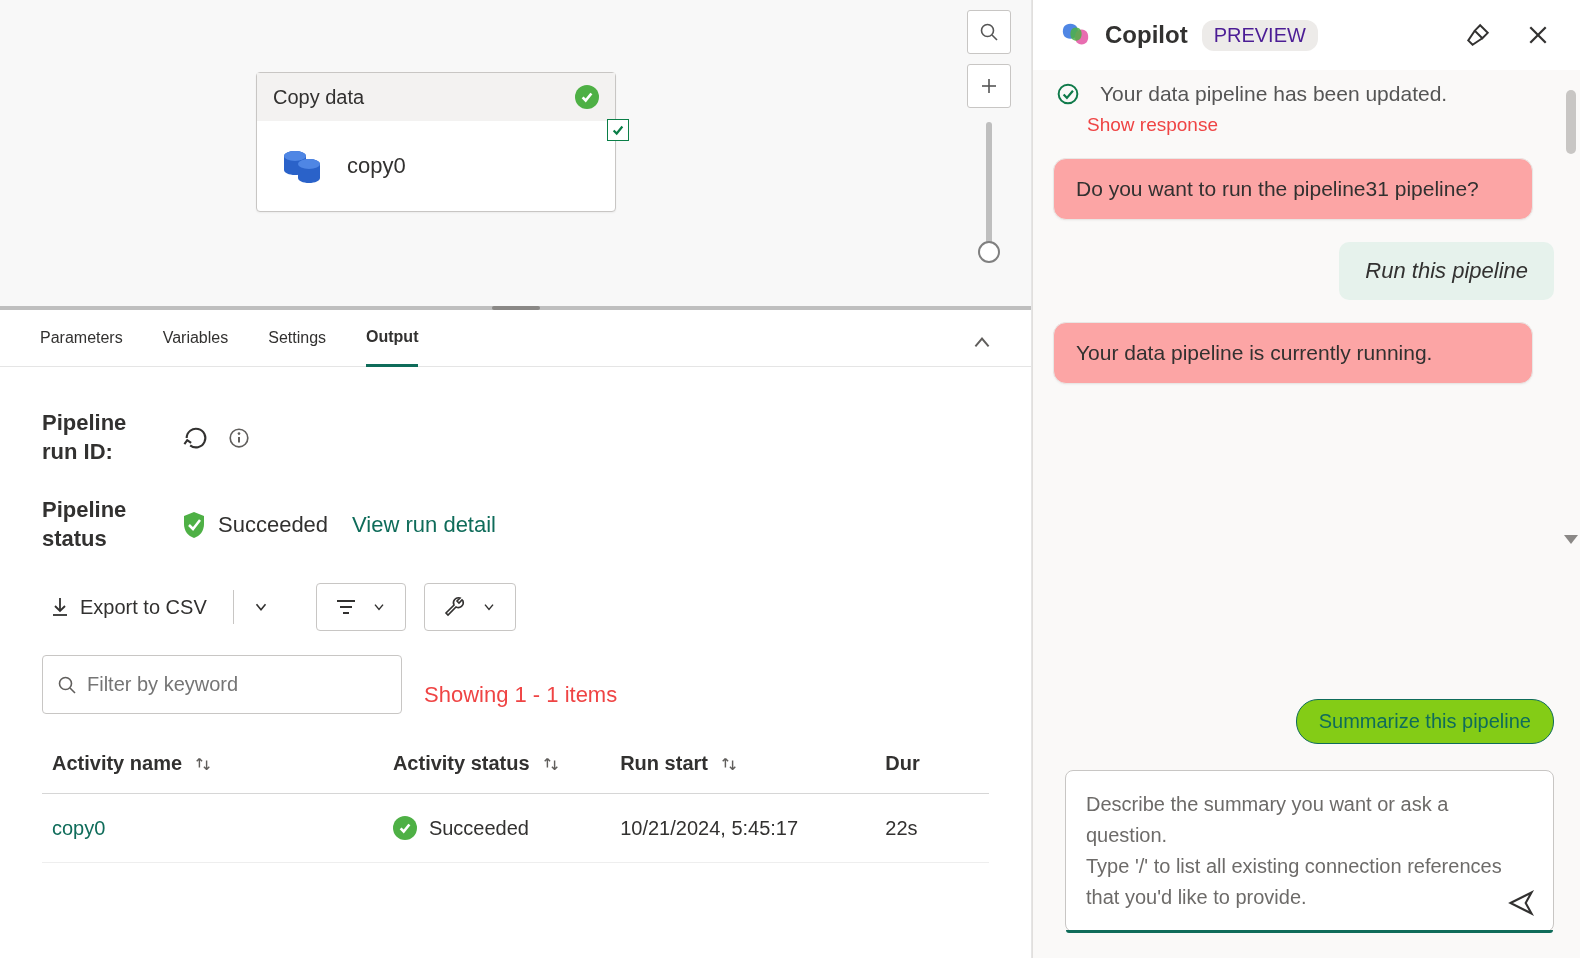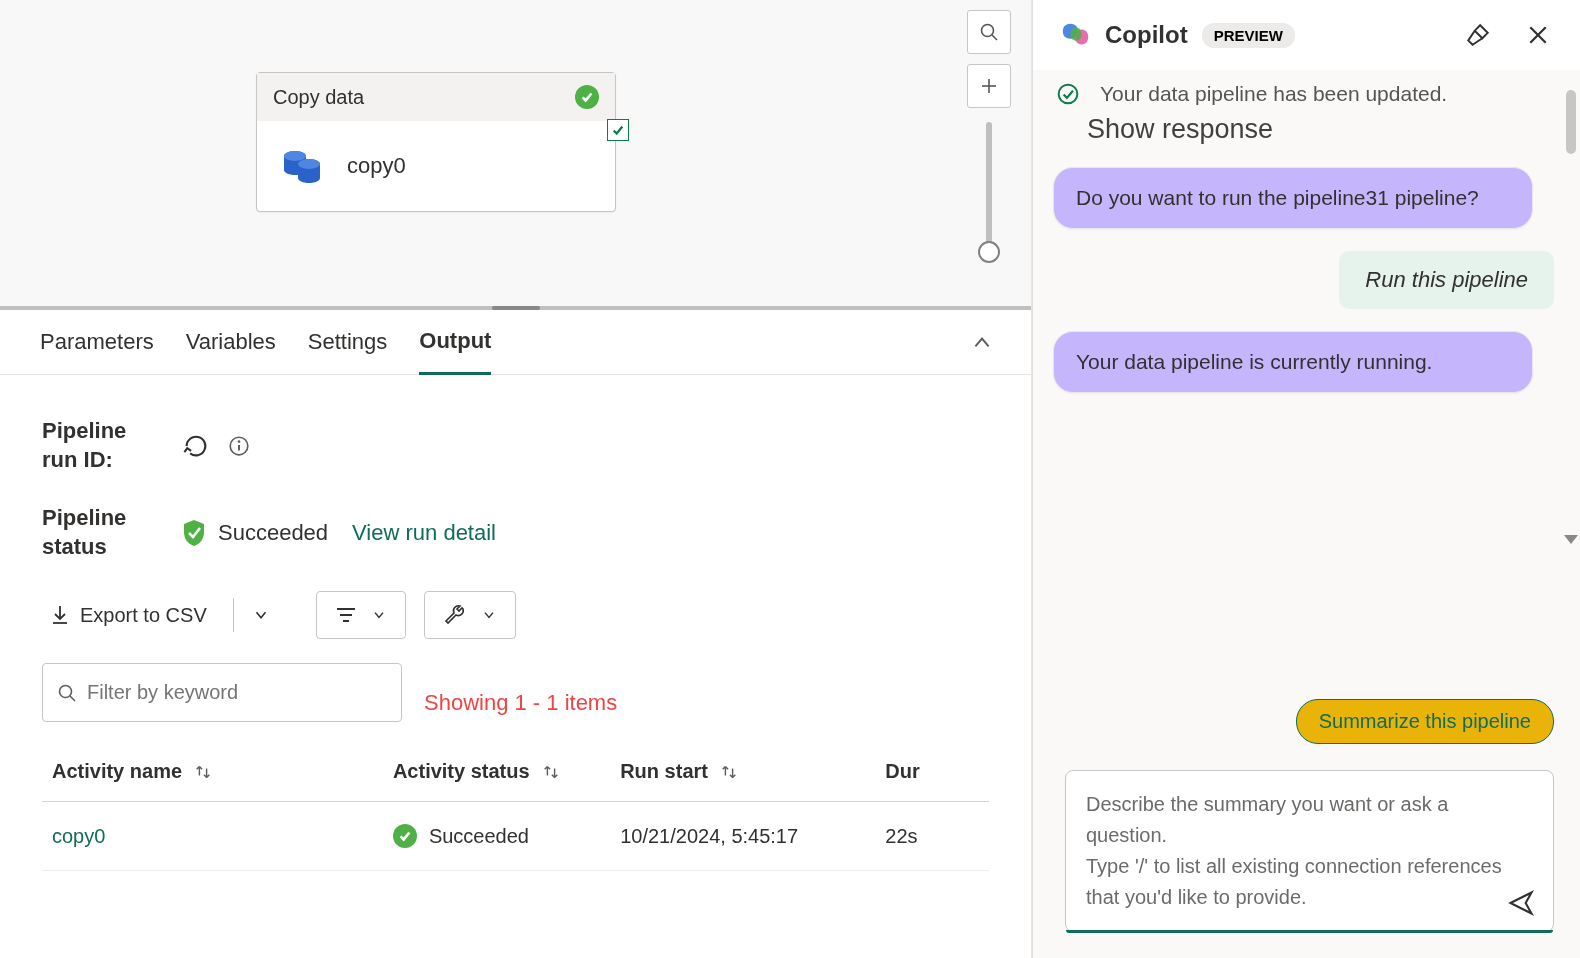--- a/index.html
+++ b/index.html
@@ -107,24 +107,24 @@
     display:flex;align-items:center;justify-content:center;
     cursor:pointer;
   }
   .slider-track { width:6px; height:140px; background:#bfbfbf; border-radius:3px; margin-top:4px; position:relative;}
   .slider-thumb { position:absolute; left:50%; top:130px; transform:translate(-50%,-50%); width:22px;height:22px;border-radius:50%;border:2px solid #808080;background:#fff;}
 
   
   .tabs {
     display:flex;
     align-items:center;
-    gap:32px;
+    gap:40px;
     padding: 18px 40px 0 40px;
     border-bottom:1px solid #e5e5e5;
-    font-size:22px;
+    font-size:16px;
     color:#323130;
     position:relative;
   }
   .tab { padding-bottom:18px; cursor:pointer; }
   .tab.active { font-weight:600; border-bottom:3px solid #0f6c5a; margin-bottom:-1px;}
   .tabs .collapse-caret {
     position:absolute; right:38px; top:22px; cursor:pointer;
   }
 
   
@@ -178,52 +178,52 @@
     position:relative;
   }
   .copilot-header {
     height:70px;
     display:flex;align-items:center;gap:14px;
     padding:0 28px;
     background:#fff;
   }
   .copilot-title {font-size:24px;font-weight:600;}
   .preview-pill {
-    background:#edebe9;color:#000000;
-    font-size:15px;padding:4px 12px;border-radius:12px;font-weight:700;
+    background:#edebe9;color:#4c1d95;
+    font-size:20px;padding:4px 12px;border-radius:12px;font-weight:400;
   }
   .copilot-header .spacer{flex:1;}
   .hdr-icon { width:28px;height:28px;cursor:pointer;display:flex;align-items:center;justify-content:center;}
 
   .chat-area {
     flex:1;
     padding:18px 26px 10px 20px;
     overflow:hidden;
     display:flex;flex-direction:column;gap:22px;
     font-size:21px;
   }
   .system-line{display:flex;align-items:center;gap:21px;color:#555;margin-left:4px;margin-top:-6px;}
   .clipped-text{white-space:nowrap;overflow:hidden;text-overflow:clip;color:#555;}
-  .show-response{color:#404040;margin-left:34px;cursor:pointer;margin-top:-14px;font-size:27px;}
+  .show-response{color:#ef4444;margin-left:34px;cursor:pointer;margin-top:-14px;font-size:19px;}
 
   .bot-bubble {
-    background:#c4b5fd;border:1px solid #e9e7e5;border-radius:20px;
+    background:#fca5a5;border:1px solid #e9e7e5;border-radius:13px;
     padding:18px 22px;max-width:480px;
     box-shadow:0 1px 2px rgba(0,0,0,.04);
   }
   .user-bubble {
     align-self:flex-end;
     background:#e6f2ec;border-radius:10px;
     padding:16px 26px;font-size:22px;font-style:italic;
   }
 
   .suggestion-chip {
     align-self:flex-end;
     border:1px solid #0f6c5a;border-radius:22px;
-    color:#0f6c5a;background:#eab308;
+    color:#0f6c5a;background:#84cc16;
     padding:10px 22px;font-size:20px;cursor:pointer;
     margin-top:auto;
     text-align:center;
   }
 
   .composer {
     margin:16px 26px 26px 32px;
     border:1px solid #c8c6c4;border-radius:8px;
     background:#fff;
     padding:18px 20px;

